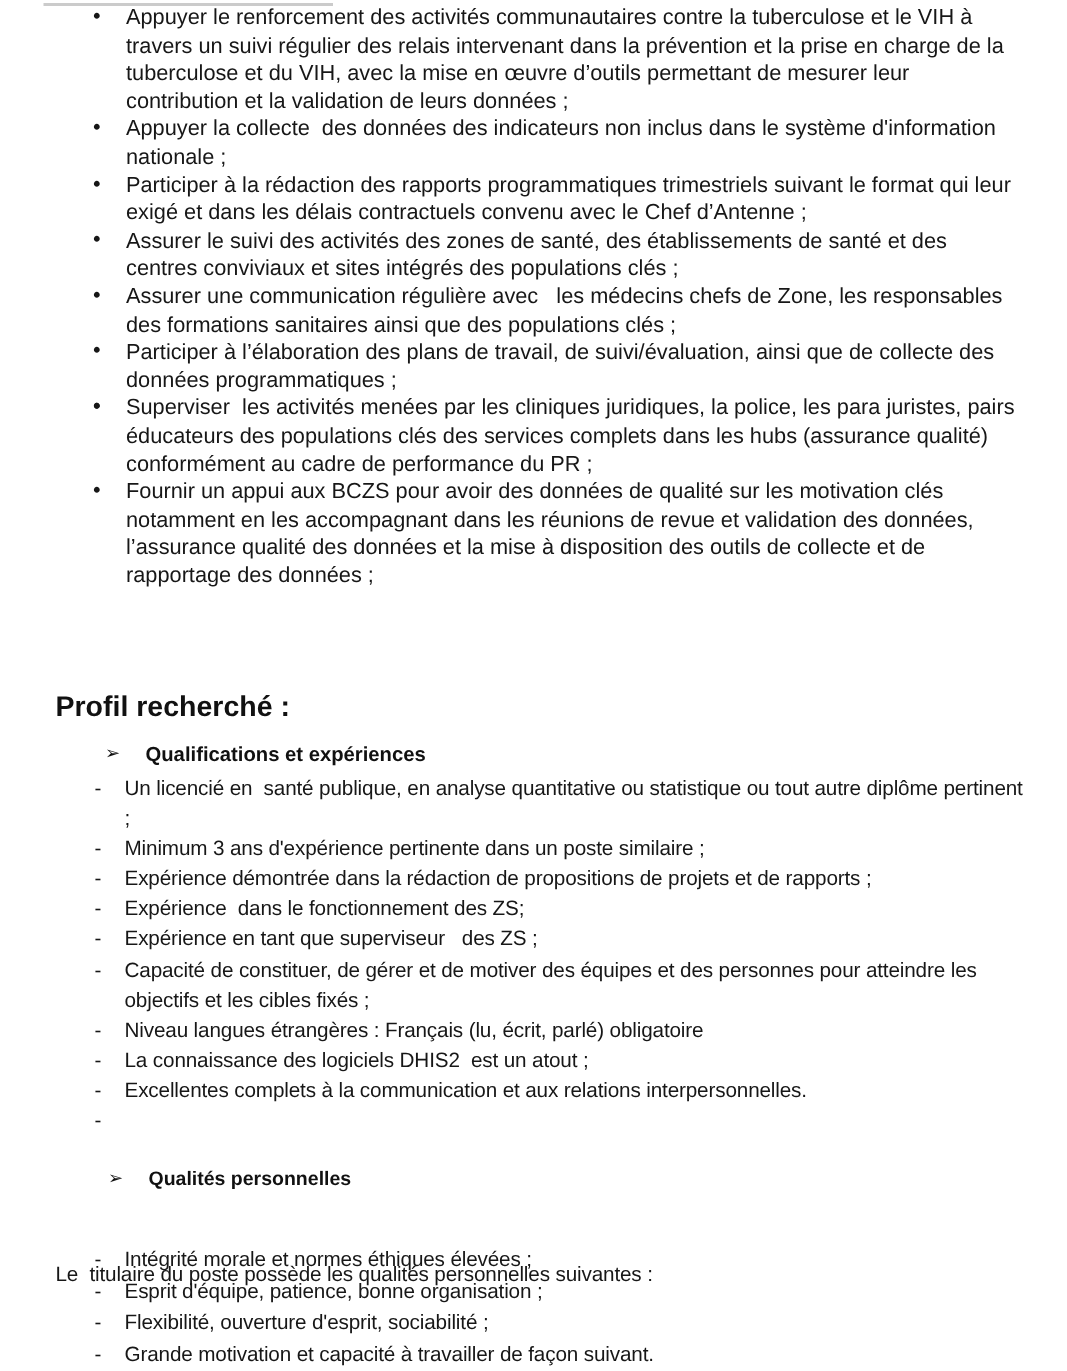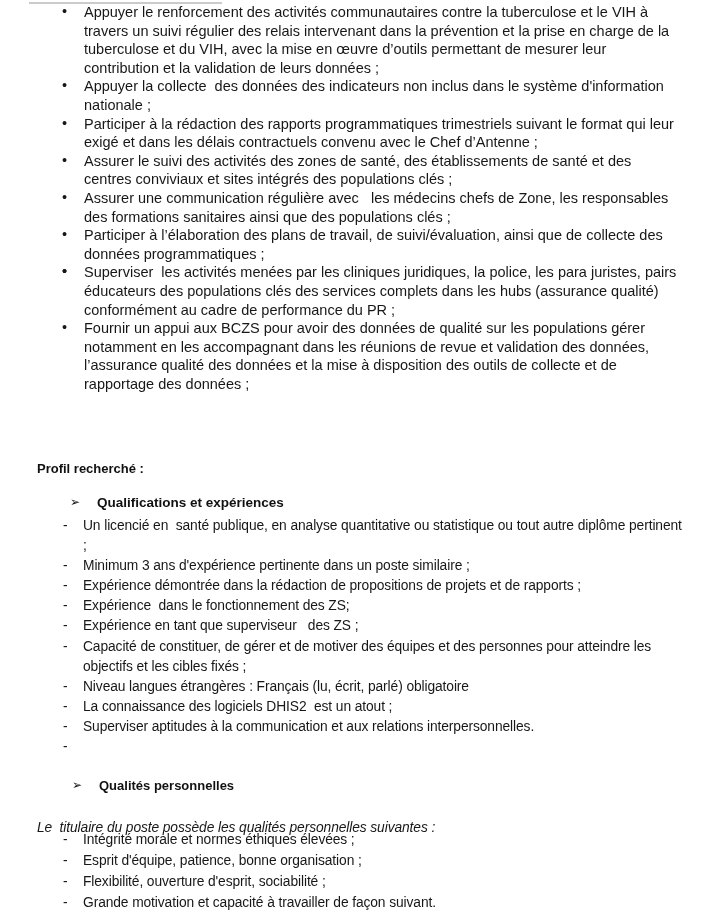--- a/index.html
+++ b/index.html
@@ -22,40 +22,40 @@
   .bullet-list {
     position:absolute; left:60px; top:3px;
     font-size:14.5px; line-height:18.6px; width:620px;
   }
   .bullet-list li { position:relative; padding-left:24px; width:594px; }
   .bullet-list .glyph { position:absolute; left:2px; top:-1px; }
 
   
   .profil-heading {
     position:absolute; left:37px; top:461px;
-    font-weight:bold; font-size:13px; color:#111;
+    font-weight:bold; font-size:19px; color:#111;
   }
 
   
   .arrow-heading { position:absolute; font-weight:bold; color:#111; }
   .arrow-heading .arrow { position:absolute; left:0; top:0; font-weight:normal; font-size:12px; }
   .arrow-heading .label { padding-left:27px; display:inline-block; }
   .qual-heading  { left:70px; top:495px; font-size:13.5px; }
   .perso-heading { left:72px; top:778px; font-size:13px; }
 
   
   .dash-list { position:absolute; left:63px; font-size:13.8px; letter-spacing:-0.1px; width:630px; }
   .dash-list li { position:relative; padding-left:20px; width:606px; }
   .dash-list .glyph { position:absolute; left:0; top:0; }
   .qual-list  { top:516px; line-height:20.1px; }
   .perso-list { top:829px; line-height:21px; }
 
   .intro-line {
-    position:absolute; left:37px; top:820px;
-    font-size:13.8px; letter-spacing:-0.1px; width:640px;font-style:italic;
+    position:absolute; left:37px; top:842px;
+    font-size:13.8px; letter-spacing:-0.1px; width:640px;
   }
 </style>
 </head>
 <body>
 
 <div class="artifact-line"></div>
 
 <ul class="bullet-list">
 
     <li>
@@ -92,21 +92,21 @@
       <span class="glyph">•</span>
     </li>
 
     <li>
       <span class="glyph">•</span>
       <span class="txt">Superviser  les activités menées par les cliniques juridiques, la police, les para juristes, pairs éducateurs des populations clés des services complets dans les hubs (assurance qualité) conformément au cadre de performance du PR ;</span>
     </li>
 
     <li>
       <span class="glyph">•</span>
-      <span class="txt">Fournir un appui aux BCZS pour avoir des données de qualité sur les populations gérer notamment en les accompagnant dans les réunions de revue et validation des données, l’assurance qualité des données et la mise à disposition des outils de collecte et de rapportage des données ;</span>
+      <span class="txt">Fournir un appui aux BCZS pour avoir des données de qualité sur les motivation clés notamment en les accompagnant dans les réunions de revue et validation des données, l’assurance qualité des données et la mise à disposition des outils de collecte et de rapportage des données ;</span>
     </li>
   </ul>
 
 <div class="profil-heading">Profil recherché :</div>
 
 <div class="arrow-heading qual-heading">
   <span class="arrow">➢</span>
   <span class="label">Qualifications et expériences</span>
 </div>
 
@@ -147,21 +147,21 @@
       <span class="txt">Niveau langues étrangères : Français (lu, écrit, parlé) obligatoire</span>
     </li>
 
     <li>
       <span class="glyph">-</span>
       <span class="txt">La connaissance des logiciels DHIS2  est un atout ;</span>
     </li>
 
     <li>
       <span class="glyph">-</span>
-      <span class="txt">Superviser aptitudes à la communication et aux relations interpersonnelles.</span>
+      <span class="txt">Excellentes complets à la communication et aux relations interpersonnelles.</span>
     </li>
 
     <li>
       <span class="glyph">-</span>
     </li>
   </ul>
 
 <div class="arrow-heading perso-heading">
   <span class="arrow">➢</span>
   <span class="label">Qualités personnelles</span>

